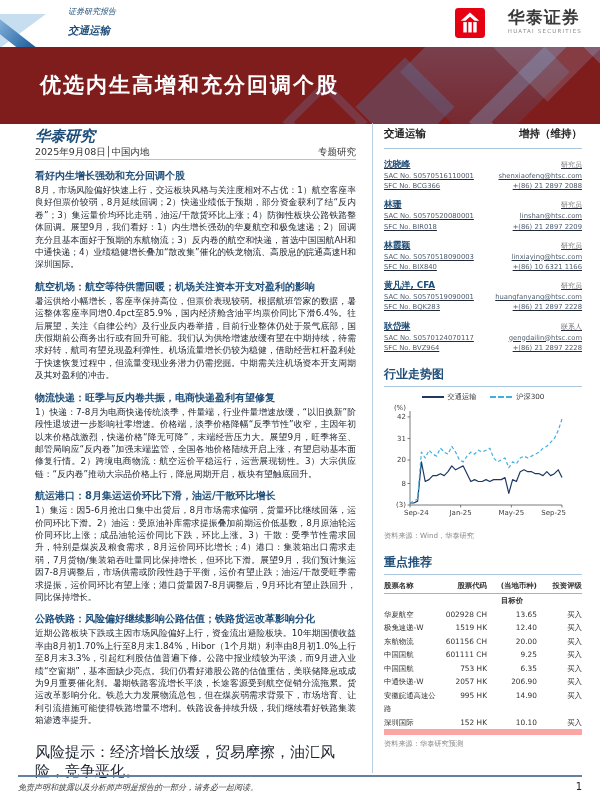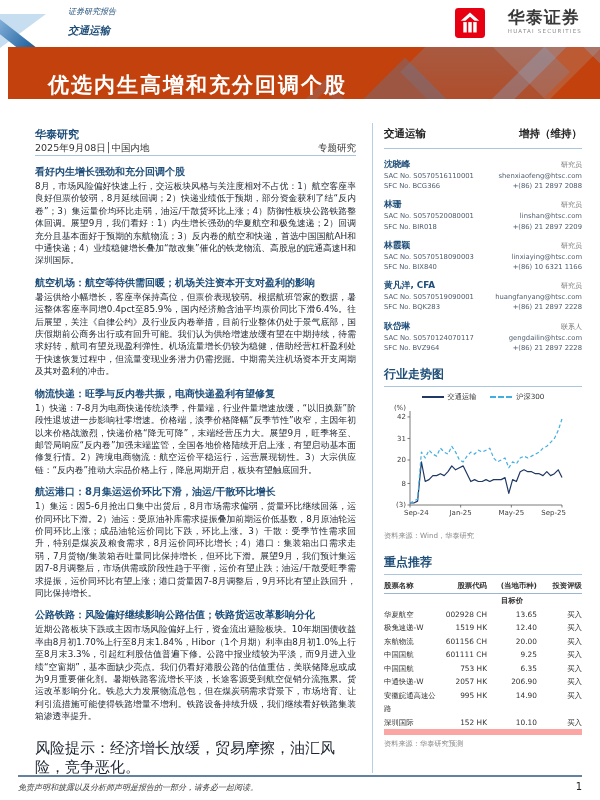--- a/index.html
+++ b/index.html
@@ -16,56 +16,56 @@
                 transform:rotate(38deg); transform-origin:left top; }
   .topmeta { position:absolute; left:68px; top:6px; }
   .report-type { font-size:8px; color:#1f4e79; font-style:italic; }
   .sector-tag { font-size:10.5px; color:#1f4e79; font-weight:bold; margin-top:7px; font-style:italic; }
   .brand { position:absolute; right:18px; top:8px; display:flex; align-items:flex-start;gap:17px; }
   .brand-txt { margin-left:6px; }
   .brand-name { font-size:17px; font-weight:bold; color:#3a3a3a; letter-spacing:1px; line-height:1.1; }
   .brand-sub { font-size:5.5px; color:#8a8a8a; letter-spacing:1.2px; margin-top:1px; }
 
   
-  .banner { position:absolute; top:47px; left:8px; right:0; height:52px; background:#c2410c; overflow:hidden; }
+  .banner { position:absolute; top:47px; left:0; right:0; height:77px; background:#7f1d1d; overflow:hidden; }
   .banner .pat { position:absolute; transform:rotate(45deg); }
   .p1 { width:120px; height:120px; right:55px; top:-35px;
         background:linear-gradient(135deg, rgba(110,165,215,.38), rgba(30,70,110,.08)); }
   .p2 { width:150px; height:150px; right:-50px; top:0px; border:16px solid rgba(125,180,228,.30); }
   .p3 { width:70px; height:70px; right:160px; top:25px; background:rgba(80,130,180,.32); }
   .p4 { width:95px; height:95px; right:5px; top:-60px; background:rgba(160,205,240,.18); }
   .p5 { width:60px; height:60px; right:245px; top:45px; border:8px solid rgba(100,155,205,.22); }
   .banner-title { position:absolute; left:40px; top:24px; color:#fff; font-size:21px; font-weight:bold;
         letter-spacing:2px; font-family:"DejaVu Serif", serif; }
 
   
   .main { position:absolute; top:120px; left:0; right:0; bottom:25px; display:flex; }
   .leftcol { width:372px; padding:7px 16px 0 35px; }
   .divider { width:1px; background:#b7cfe3; margin-top:3px; margin-bottom:2px; }
   .rightcol { flex:1; padding:7px 18px 0 11px; }
 
-  .org-name { font-size:11px; font-weight:bold; color:#1f4e79; }
+  .org-name { font-size:15px; font-weight:bold; color:#1f4e79; font-style:italic; }
   .dateline { display:flex; justify-content:space-between; align-items:baseline; 
               border-bottom:1.5px solid #a9c6de; }
   .dateline .dt { font-size:9.5px; color:#333; }
   .dateline .cat { font-size:9.5px; color:#333; }
 
   .sec { margin-top:9px; }
   .sec h3 { font-size:10px; color:#1f4e79; font-weight:bold; line-height:1.3; }
   .sec p { font-size:8.8px; line-height:12.4px; text-align:justify; color:#1c2430; margin-top:2px; }
   .risk { margin-top:16px; font-size:15px; color:#1c2430; }
 
   
   .rating-row { display:flex; justify-content:space-between; align-items:baseline;
                 padding-bottom:7px; border-bottom:1px solid #a9c6de; }
   .rating-sector { font-size:10.5px; font-weight:bold; color:#222; }
   .rating-val { font-size:10.5px; font-weight:bold; color:#222; }
 
   .analysts { margin-top:10px; }
-  .analyst { margin-bottom:8px; }
+  .analyst { margin-bottom:8px;text-decoration:underline; }
   .a-head { display:flex; justify-content:space-between; align-items:baseline; }
   .a-name { font-size:8.8px; font-weight:bold; color:#1f4e79; }
   .a-role { font-size:7px; color:#707070; }
   .a-row { display:flex; justify-content:space-between; font-size:6.8px; color:#4e5d6e; line-height:1.5; }
 
   .panel-h { margin-top:13px; font-size:12px; font-weight:bold; color:#1f4e79;
              padding-bottom:3px; border-bottom:1px solid #a9c6de; }
   .chart-wrap { margin-top:5px; }
   .legend { display:flex; justify-content:center; gap:14px; font-size:7.2px; color:#333; margin-bottom:1px; }
   .legend-item { display:flex; align-items:center; gap:4px; }

